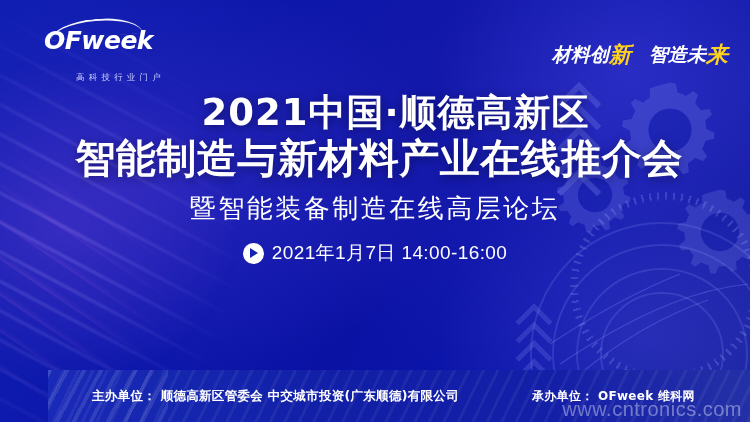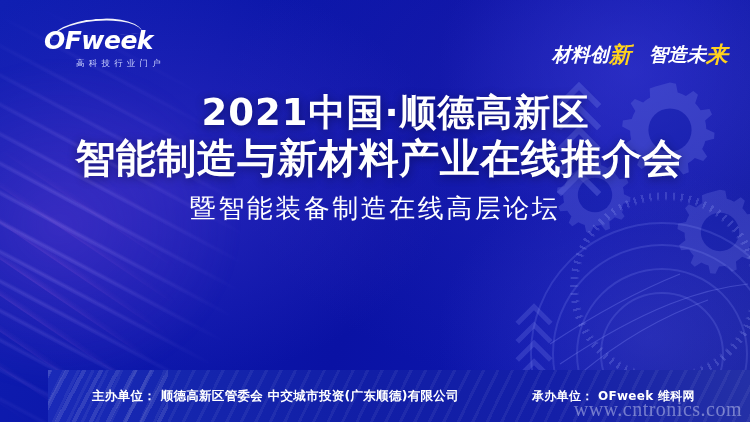--- a/index.html
+++ b/index.html
@@ -82,21 +82,21 @@
     font-family:"DejaVu Sans","Liberation Sans",sans-serif;
     font-weight:bold;font-style:italic;font-size:25px;color:#fff;
     letter-spacing:-.5px;line-height:1;
   }
   .logo-cn{
     font-family:"DejaVu Sans","Liberation Sans",sans-serif;
     font-weight:bold;font-size:17px;color:#fff;margin-left:3px;
     line-height:1;padding-bottom:1px;letter-spacing:0px;
   }
   .logo-sub{
-    margin-top:5px;font-size:8.5px;color:#cdd4ff;letter-spacing:4.2px;
+    margin-top:19px;font-size:8.5px;color:#cdd4ff;letter-spacing:4.2px;
     text-align:center;white-space:nowrap;padding-left:3px;
   }
 
   .slogan{
     position:absolute;right:22px;top:40px;display:flex;align-items:center;
     font-weight:bold;font-size:19px;font-style:italic;white-space:nowrap;
     font-family:"DejaVu Sans","Liberation Sans",sans-serif;
   }
   .slogan .w{color:#ffffff;}
   .slogan .y{color:#ffd21e;font-size:22px;}
@@ -155,21 +155,21 @@
     letter-spacing:.3px;white-space:nowrap;
     font-family:"DejaVu Sans","Liberation Sans",sans-serif;
   }
   .footer-right{
     position:absolute;left:484px;font-size:12px;color:#ffffff;font-weight:bold;
     letter-spacing:.3px;white-space:nowrap;
     font-family:"DejaVu Sans","Liberation Sans",sans-serif;
   }
   .watermark{
     position:absolute;right:8px;bottom:1px;font-size:20px;color:rgba(235,238,255,.42);
-    letter-spacing:.5px;font-family:Liberation Serif, serif;
+    letter-spacing:.5px;font-family:Liberation Sans, sans-serif;
     white-space:nowrap;
   }
 </style>
 </head>
 <body>
 
 <div id="poster">
 
   <div class="layer">
     <div class="glow-topright"></div>
@@ -250,20 +250,24 @@
     <span class="y">新</span>
     <span class="gap"></span>
     <span class="w">智造未</span>
     <span class="y">来</span>
   </div>
 
   <div class="titles">
     <div class="t1">2021中国·顺德高新区</div>
     <div class="t2">智能制造与新材料产业在线推介会</div>
     <div class="t3">暨智能装备制造在线高层论坛</div>
+    <div class="datetime">
+      <span class="play"></span>
+      <span>2021年1月7日 14:00-16:00</span>
+    </div>
   </div>
 
   <div class="footer">
     <div class="footer-left">主办单位： 顺德高新区管委会  中交城市投资(广东顺德)有限公司</div>
     <div class="footer-right">承办单位： OFweek 维科网</div>
   </div>
 
   <div class="watermark">www.cntronics.com</div>
 </div>
 

